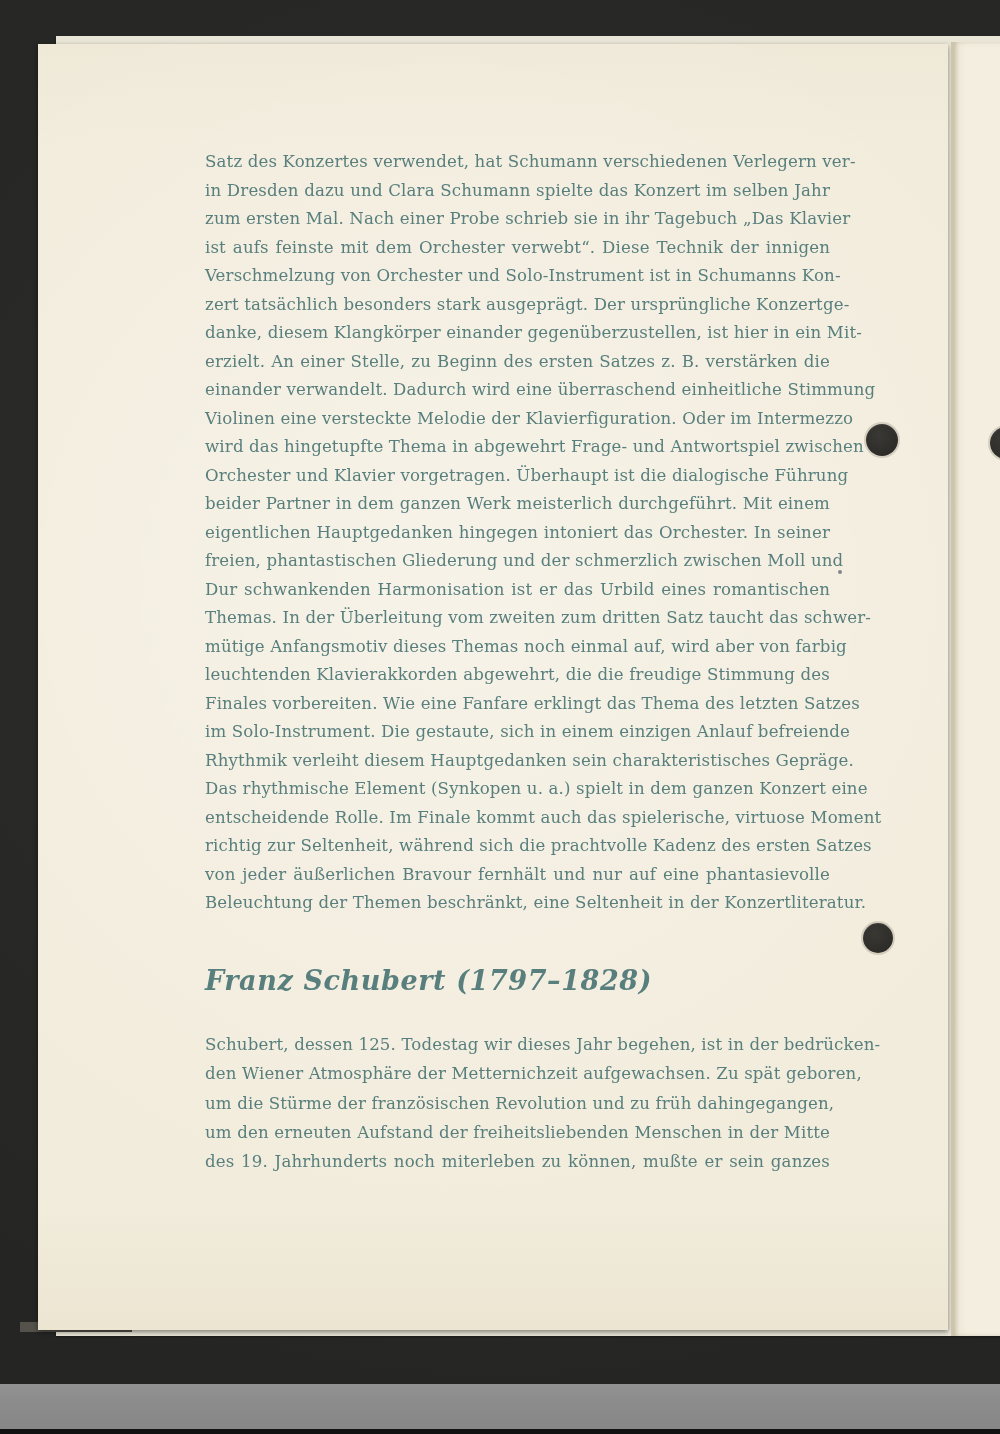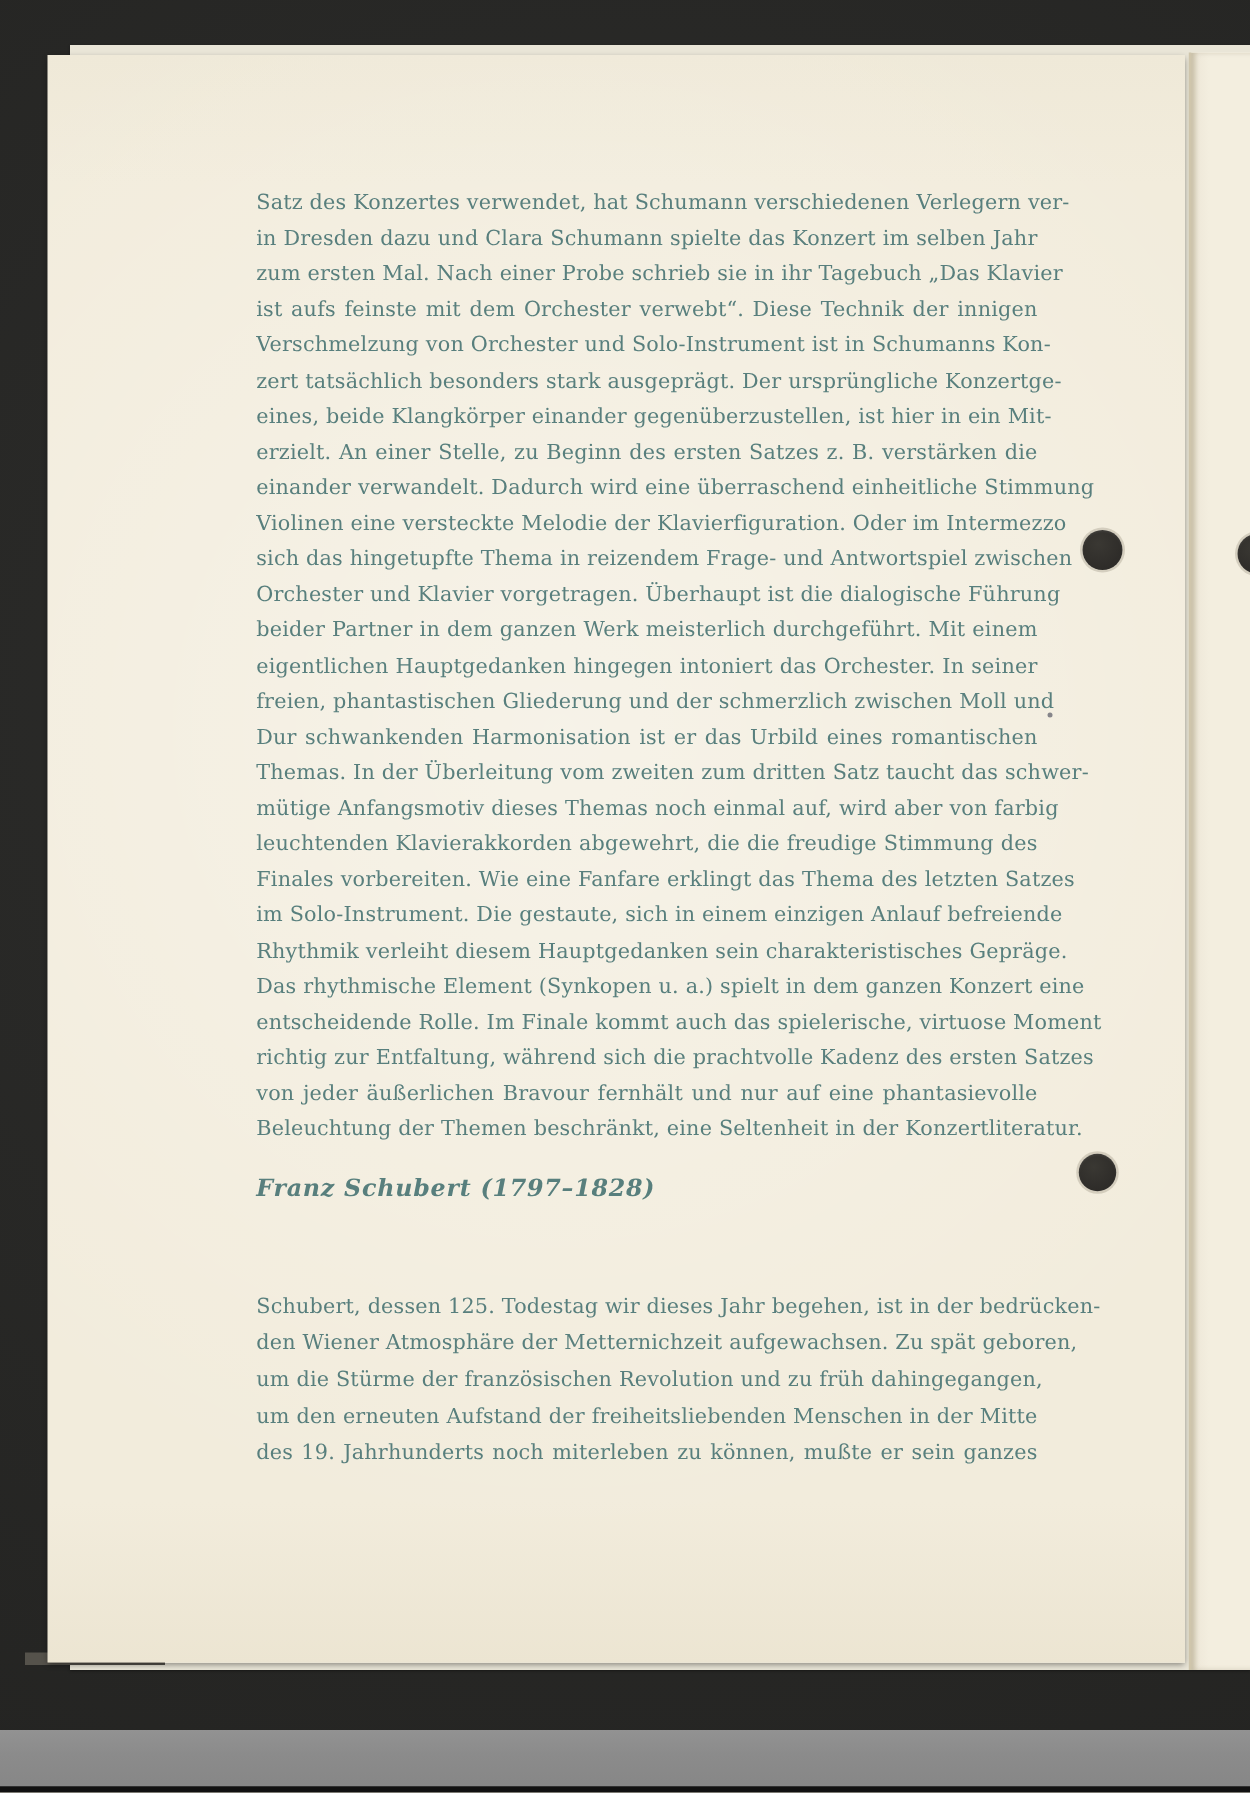--- a/index.html
+++ b/index.html
@@ -57,22 +57,22 @@
   .para .line{
     text-align:justify;text-align-last:justify;
     font-size:16.6px;letter-spacing:.15px;
     white-space:nowrap;overflow:visible;
   }
   .para-1{top:104px;}
   .para-1 .line{height:28.5px;line-height:28.5px;}
   .para-2{top:986px;}
   .para-2 .line{height:29.3px;line-height:29.3px;}
   .section-heading{
-    position:absolute;left:0;top:896px;
-    font-style:italic;font-weight:600;font-size:19px;letter-spacing:.6px;
+    position:absolute;left:0;top:921px;
+    font-style:italic;font-weight:600;font-size:27px;letter-spacing:.6px;
   }
 
   .footer-bar{
     position:absolute;left:0;top:1384px;width:1000px;height:50px;
     background:linear-gradient(180deg,#929292,var(--footer-bar) 40%,#868686);
   }
 </style>
 </head>
 <body>
 
@@ -83,39 +83,39 @@
 
   <div class="scanned-page">
     <div class="page-text">
       <div class="para para-1">
           <div class="line">Satz des Konzertes verwendet, hat Schumann verschiedenen Verlegern ver-</div>
           <div class="line">in Dresden dazu und Clara Schumann spielte das Konzert im selben Jahr</div>
           <div class="line">zum ersten Mal. Nach einer Probe schrieb sie in ihr Tagebuch „Das Klavier</div>
           <div class="line">ist aufs feinste mit dem Orchester verwebt“. Diese Technik der innigen</div>
           <div class="line">Verschmelzung von Orchester und Solo-Instrument ist in Schumanns Kon-</div>
           <div class="line">zert tatsächlich besonders stark ausgeprägt. Der ursprüngliche Konzertge-</div>
-          <div class="line">eines, beide Klangkörper einander gegenüberzustellen, ist hier in ein Mit-</div>
+          <div class="line">danke, diesem Klangkörper einander gegenüberzustellen, ist hier in ein Mit-</div>
           <div class="line">erzielt. An einer Stelle, zu Beginn des ersten Satzes z. B. verstärken die</div>
           <div class="line">einander verwandelt. Dadurch wird eine überraschend einheitliche Stimmung</div>
           <div class="line">Violinen eine versteckte Melodie der Klavierfiguration. Oder im Intermezzo</div>
-          <div class="line">sich das hingetupfte Thema in reizendem Frage- und Antwortspiel zwischen</div>
+          <div class="line">wird das hingetupfte Thema in abgewehrt Frage- und Antwortspiel zwischen</div>
           <div class="line">Orchester und Klavier vorgetragen. Überhaupt ist die dialogische Führung</div>
           <div class="line">beider Partner in dem ganzen Werk meisterlich durchgeführt. Mit einem</div>
           <div class="line">eigentlichen Hauptgedanken hingegen intoniert das Orchester. In seiner</div>
           <div class="line">freien, phantastischen Gliederung und der schmerzlich zwischen Moll und</div>
           <div class="line">Dur schwankenden Harmonisation ist er das Urbild eines romantischen</div>
           <div class="line">Themas. In der Überleitung vom zweiten zum dritten Satz taucht das schwer-</div>
           <div class="line">mütige Anfangsmotiv dieses Themas noch einmal auf, wird aber von farbig</div>
           <div class="line">leuchtenden Klavierakkorden abgewehrt, die die freudige Stimmung des</div>
           <div class="line">Finales vorbereiten. Wie eine Fanfare erklingt das Thema des letzten Satzes</div>
           <div class="line">im Solo-Instrument. Die gestaute, sich in einem einzigen Anlauf befreiende</div>
           <div class="line">Rhythmik verleiht diesem Hauptgedanken sein charakteristisches Gepräge.</div>
           <div class="line">Das rhythmische Element (Synkopen u. a.) spielt in dem ganzen Konzert eine</div>
           <div class="line">entscheidende Rolle. Im Finale kommt auch das spielerische, virtuose Moment</div>
-          <div class="line">richtig zur Entfaltung, während sich die prachtvolle Kadenz des ersten Satzes</div>
+          <div class="line">richtig zur Seltenheit, während sich die prachtvolle Kadenz des ersten Satzes</div>
           <div class="line">von jeder äußerlichen Bravour fernhält und nur auf eine phantasievolle</div>
           <div class="line">Beleuchtung der Themen beschränkt, eine Seltenheit in der Konzertliteratur.</div>
         </div>
       <div class="section-heading">Franz Schubert (1797–1828)</div>
       <div class="para para-2">
           <div class="line">Schubert, dessen 125. Todestag wir dieses Jahr begehen, ist in der bedrücken-</div>
           <div class="line">den Wiener Atmosphäre der Metternichzeit aufgewachsen. Zu spät geboren,</div>
           <div class="line">um die Stürme der französischen Revolution und zu früh dahingegangen,</div>
           <div class="line">um den erneuten Aufstand der freiheitsliebenden Menschen in der Mitte</div>
           <div class="line">des 19. Jahrhunderts noch miterleben zu können, mußte er sein ganzes</div>

